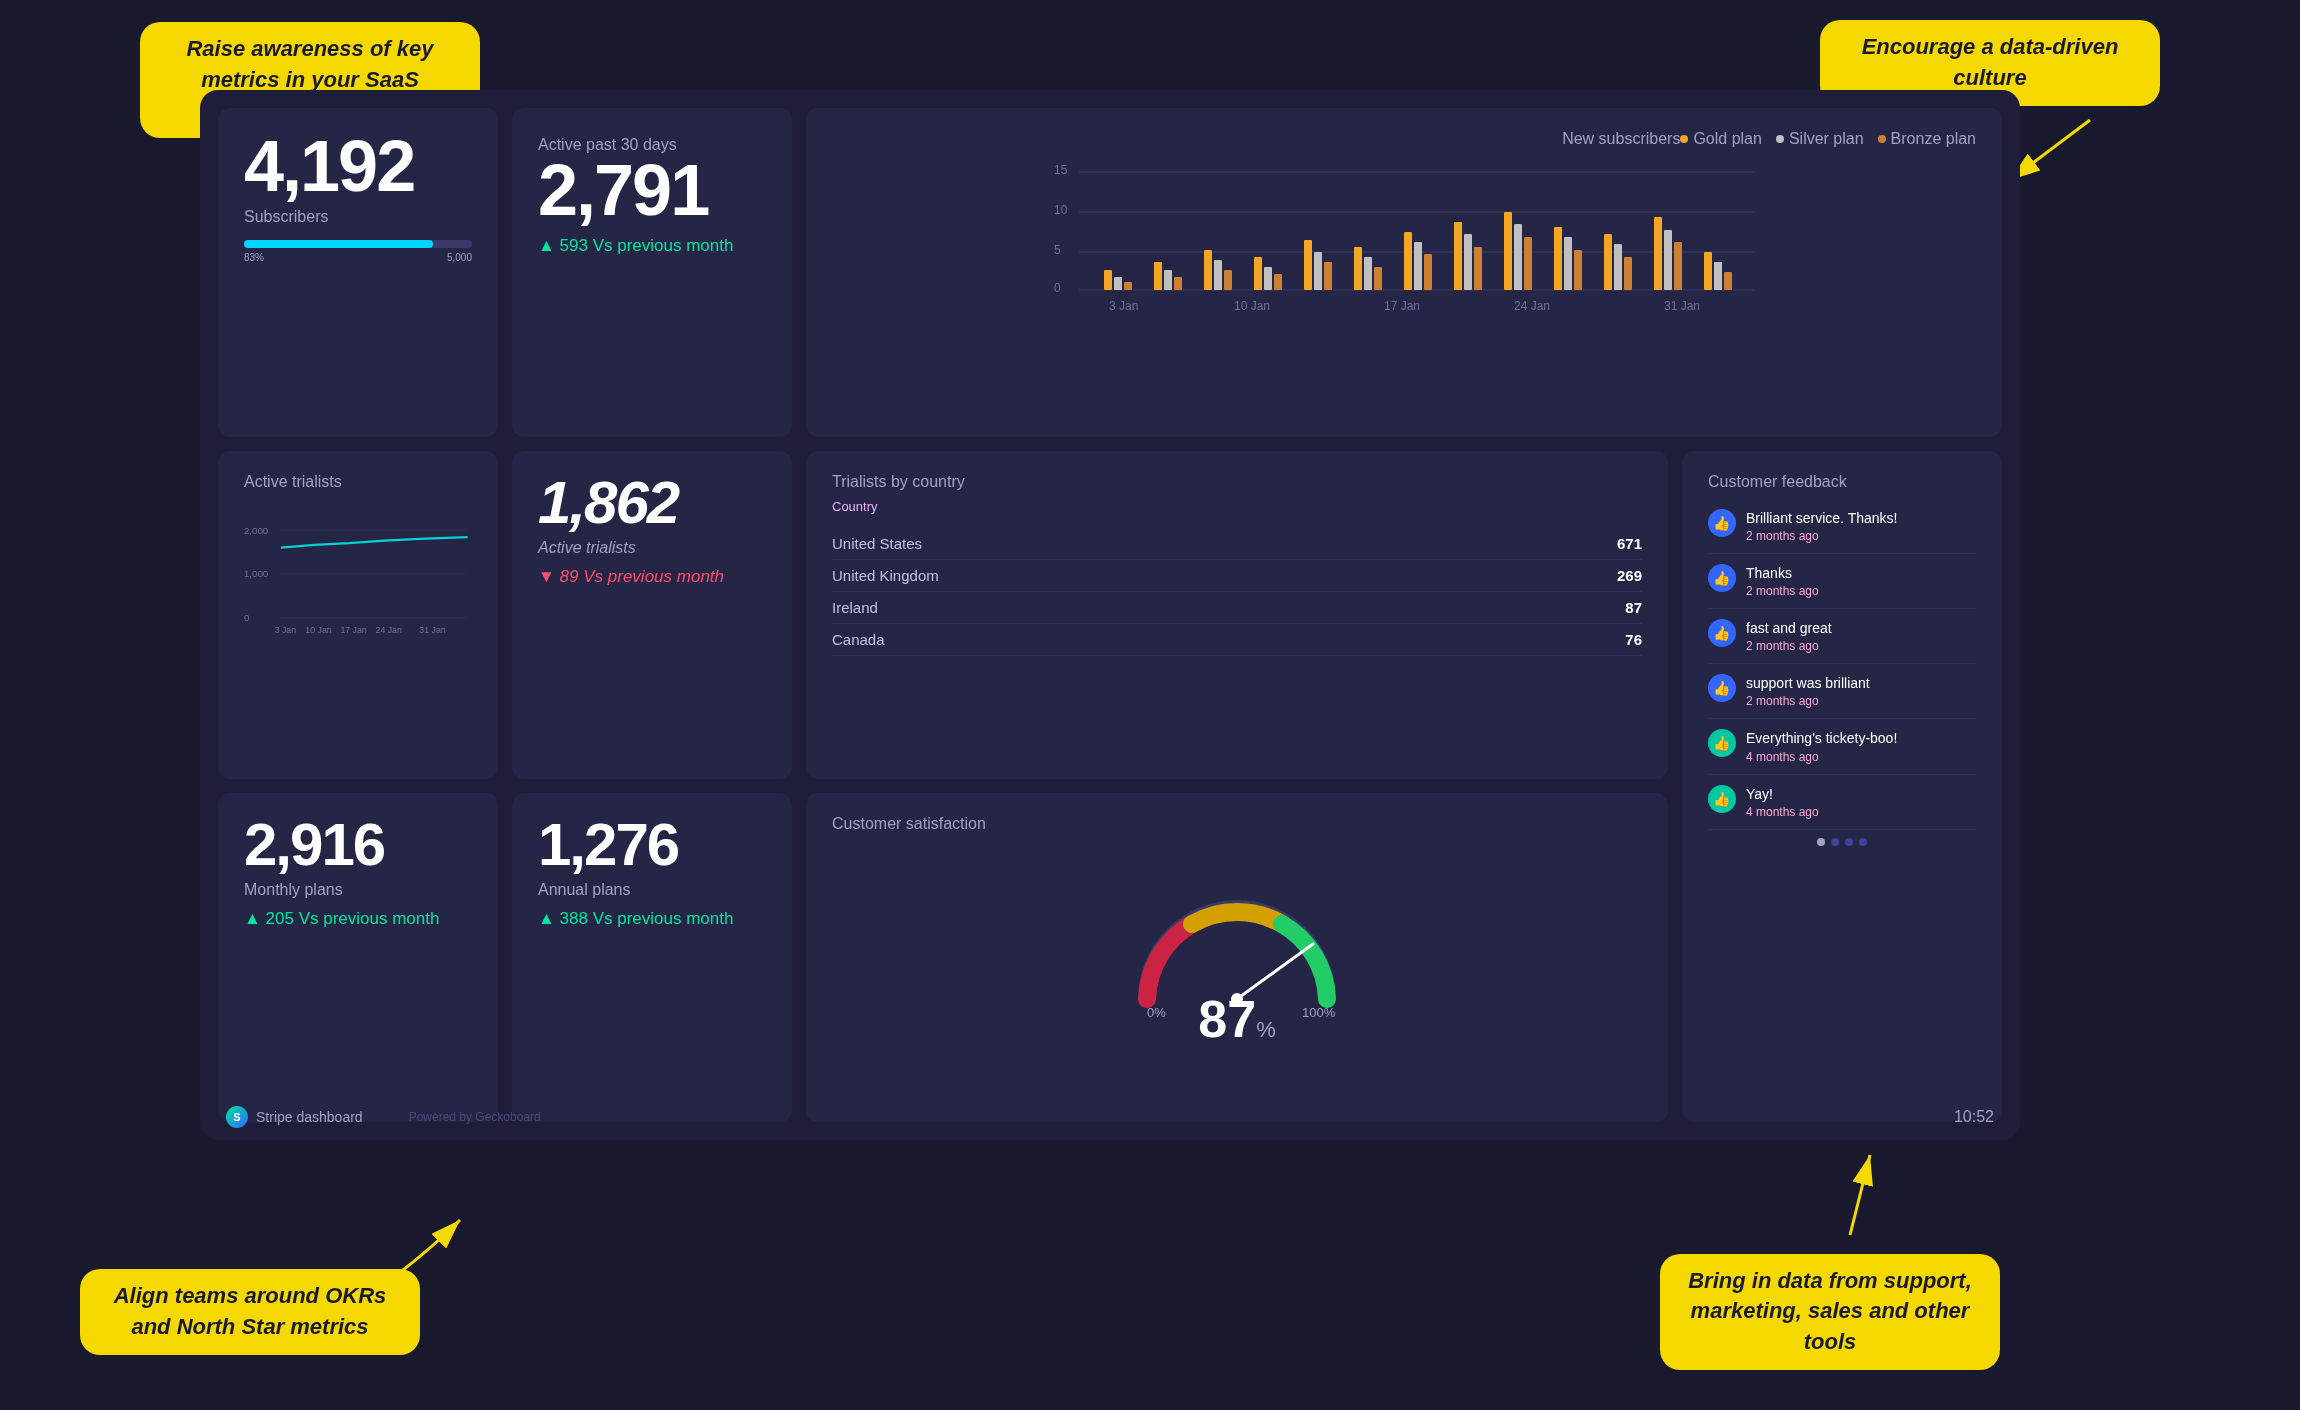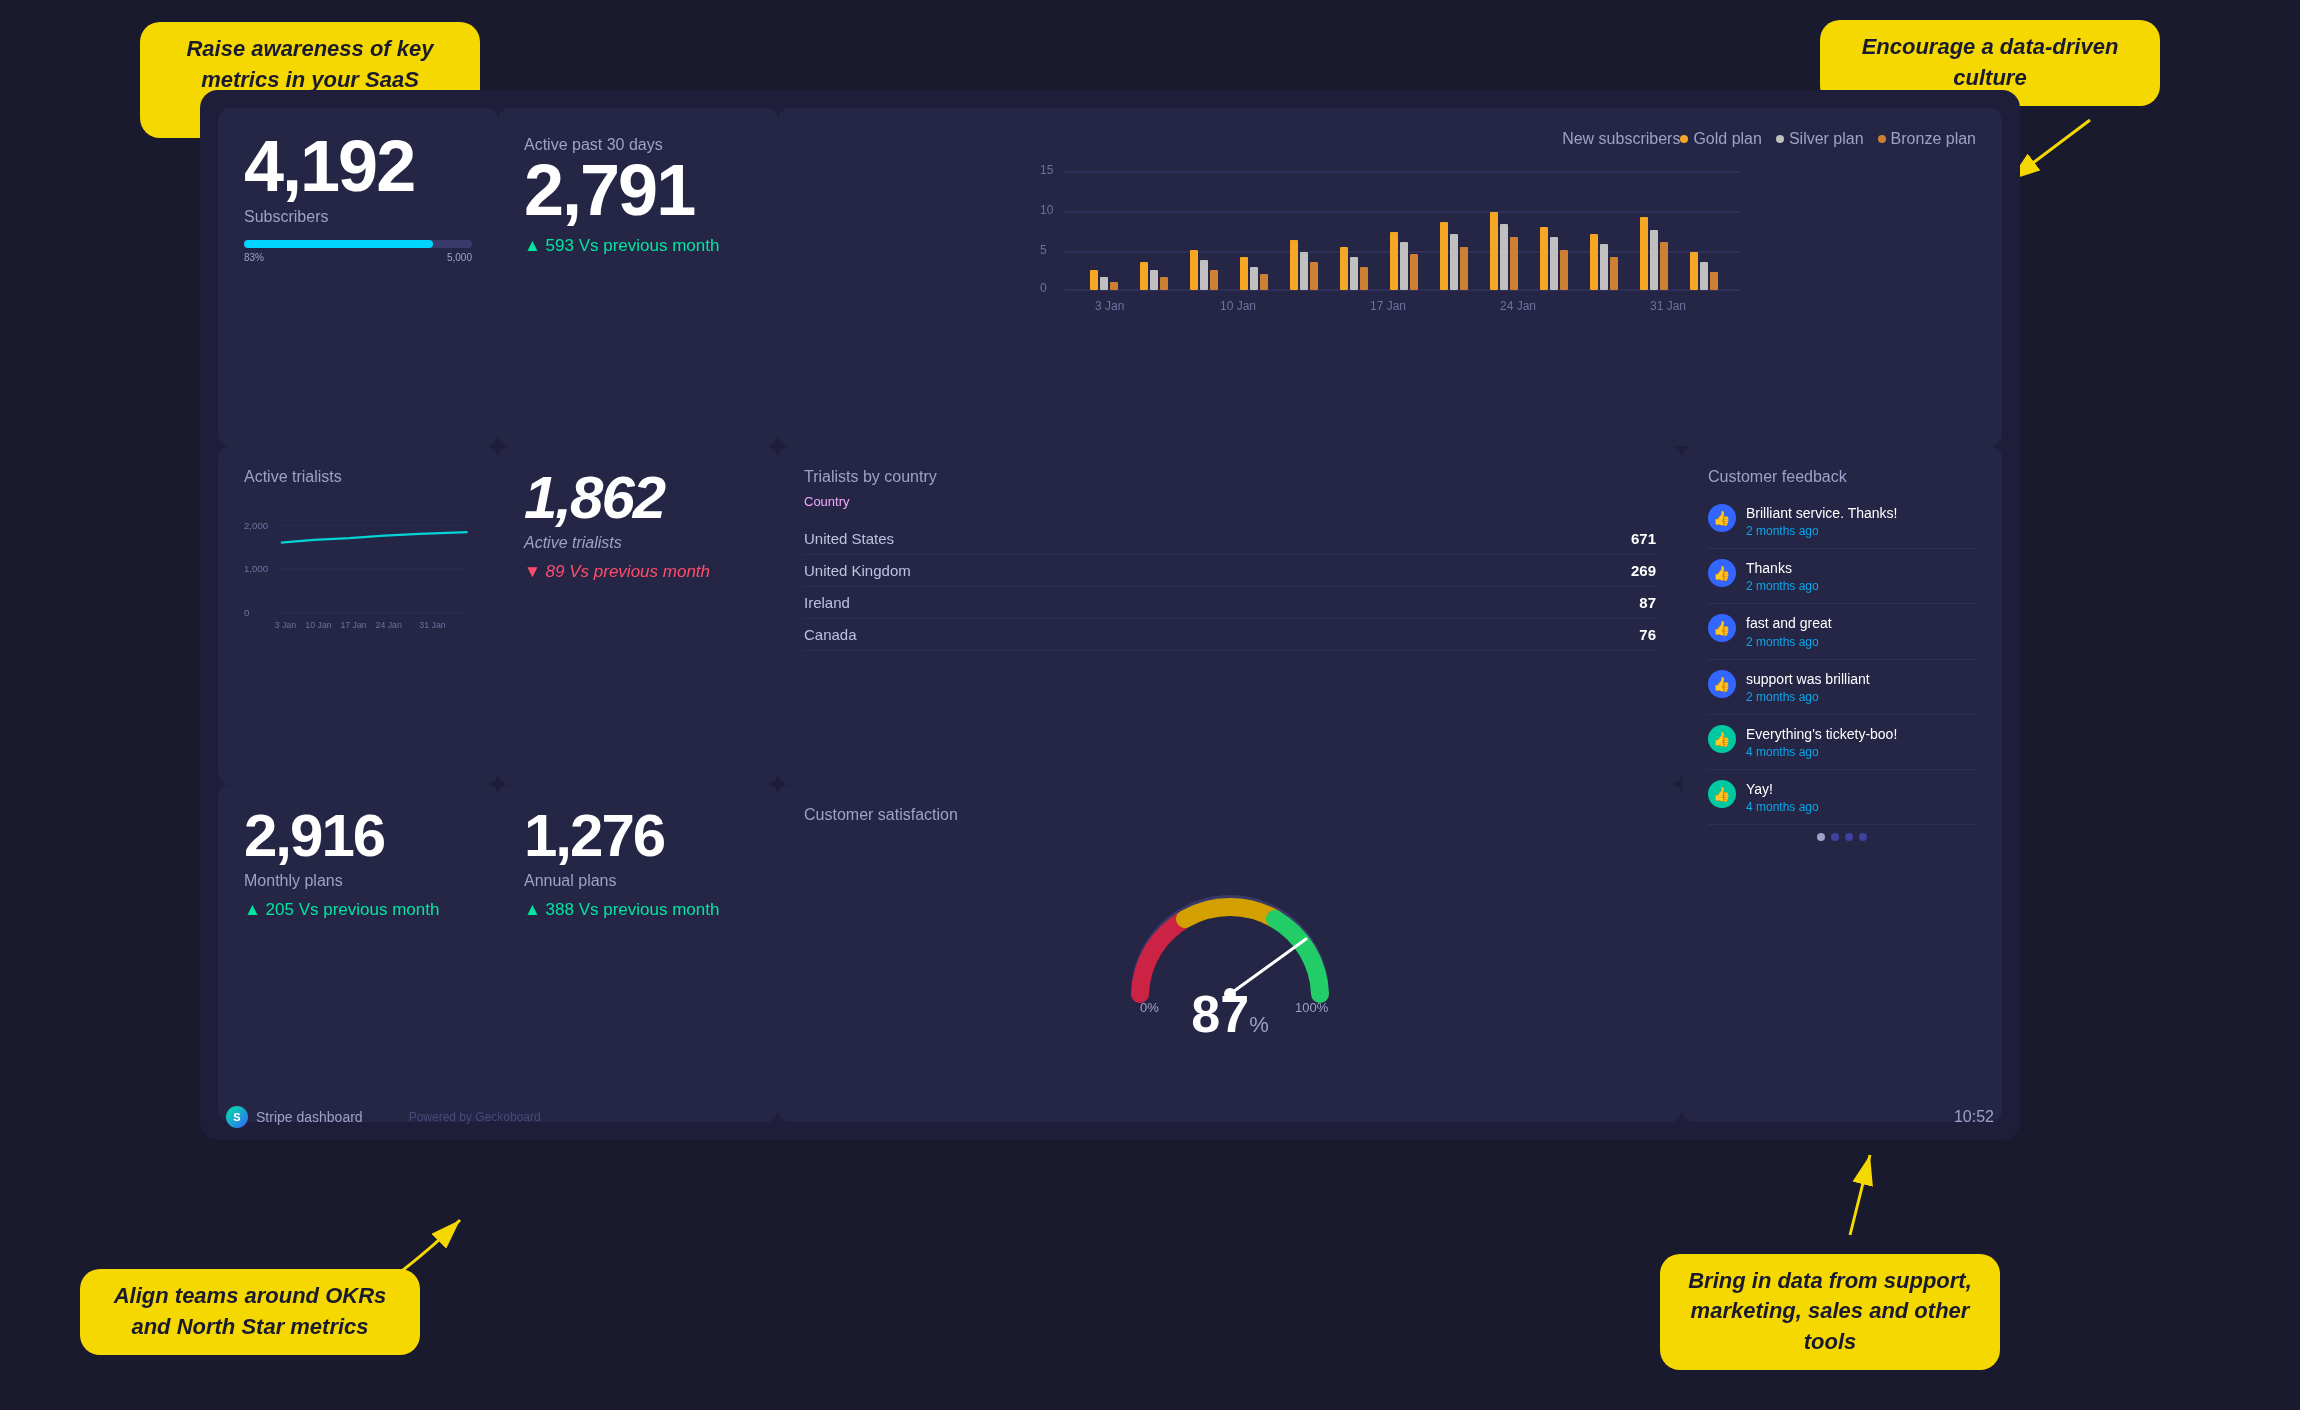--- a/index.html
+++ b/index.html
@@ -17,20 +17,21 @@
       top: 90px;
       left: 200px;
       width: 1820px;
       height: 1050px;
       background: #1e1e3a;
       border-radius: 18px;
       padding: 18px;
       display: grid;
       grid-template-rows: 1fr 1fr 1fr;
       grid-template-columns: 1fr 1fr 1fr;
+      gap: 14px;
     }
 
     .card {
       background: #252545;
       border-radius: 12px;
       padding: 22px 26px;
       position: relative;
       overflow: hidden;
     }
 
@@ -233,21 +234,21 @@
       font-size: 14px;
     }
 
     .feedback-text {
       color: #ffffff;
       font-size: 14px;
       line-height: 1.3;
     }
 
     .feedback-time {
-      color: #0ea5e9;
+      color: #f9a8d4;
       font-size: 12px;
       margin-top: 2px;
     }
 
     .feedback-dot-teal {
       background: #00c8a0;
     }
 
     
     .annotation {

